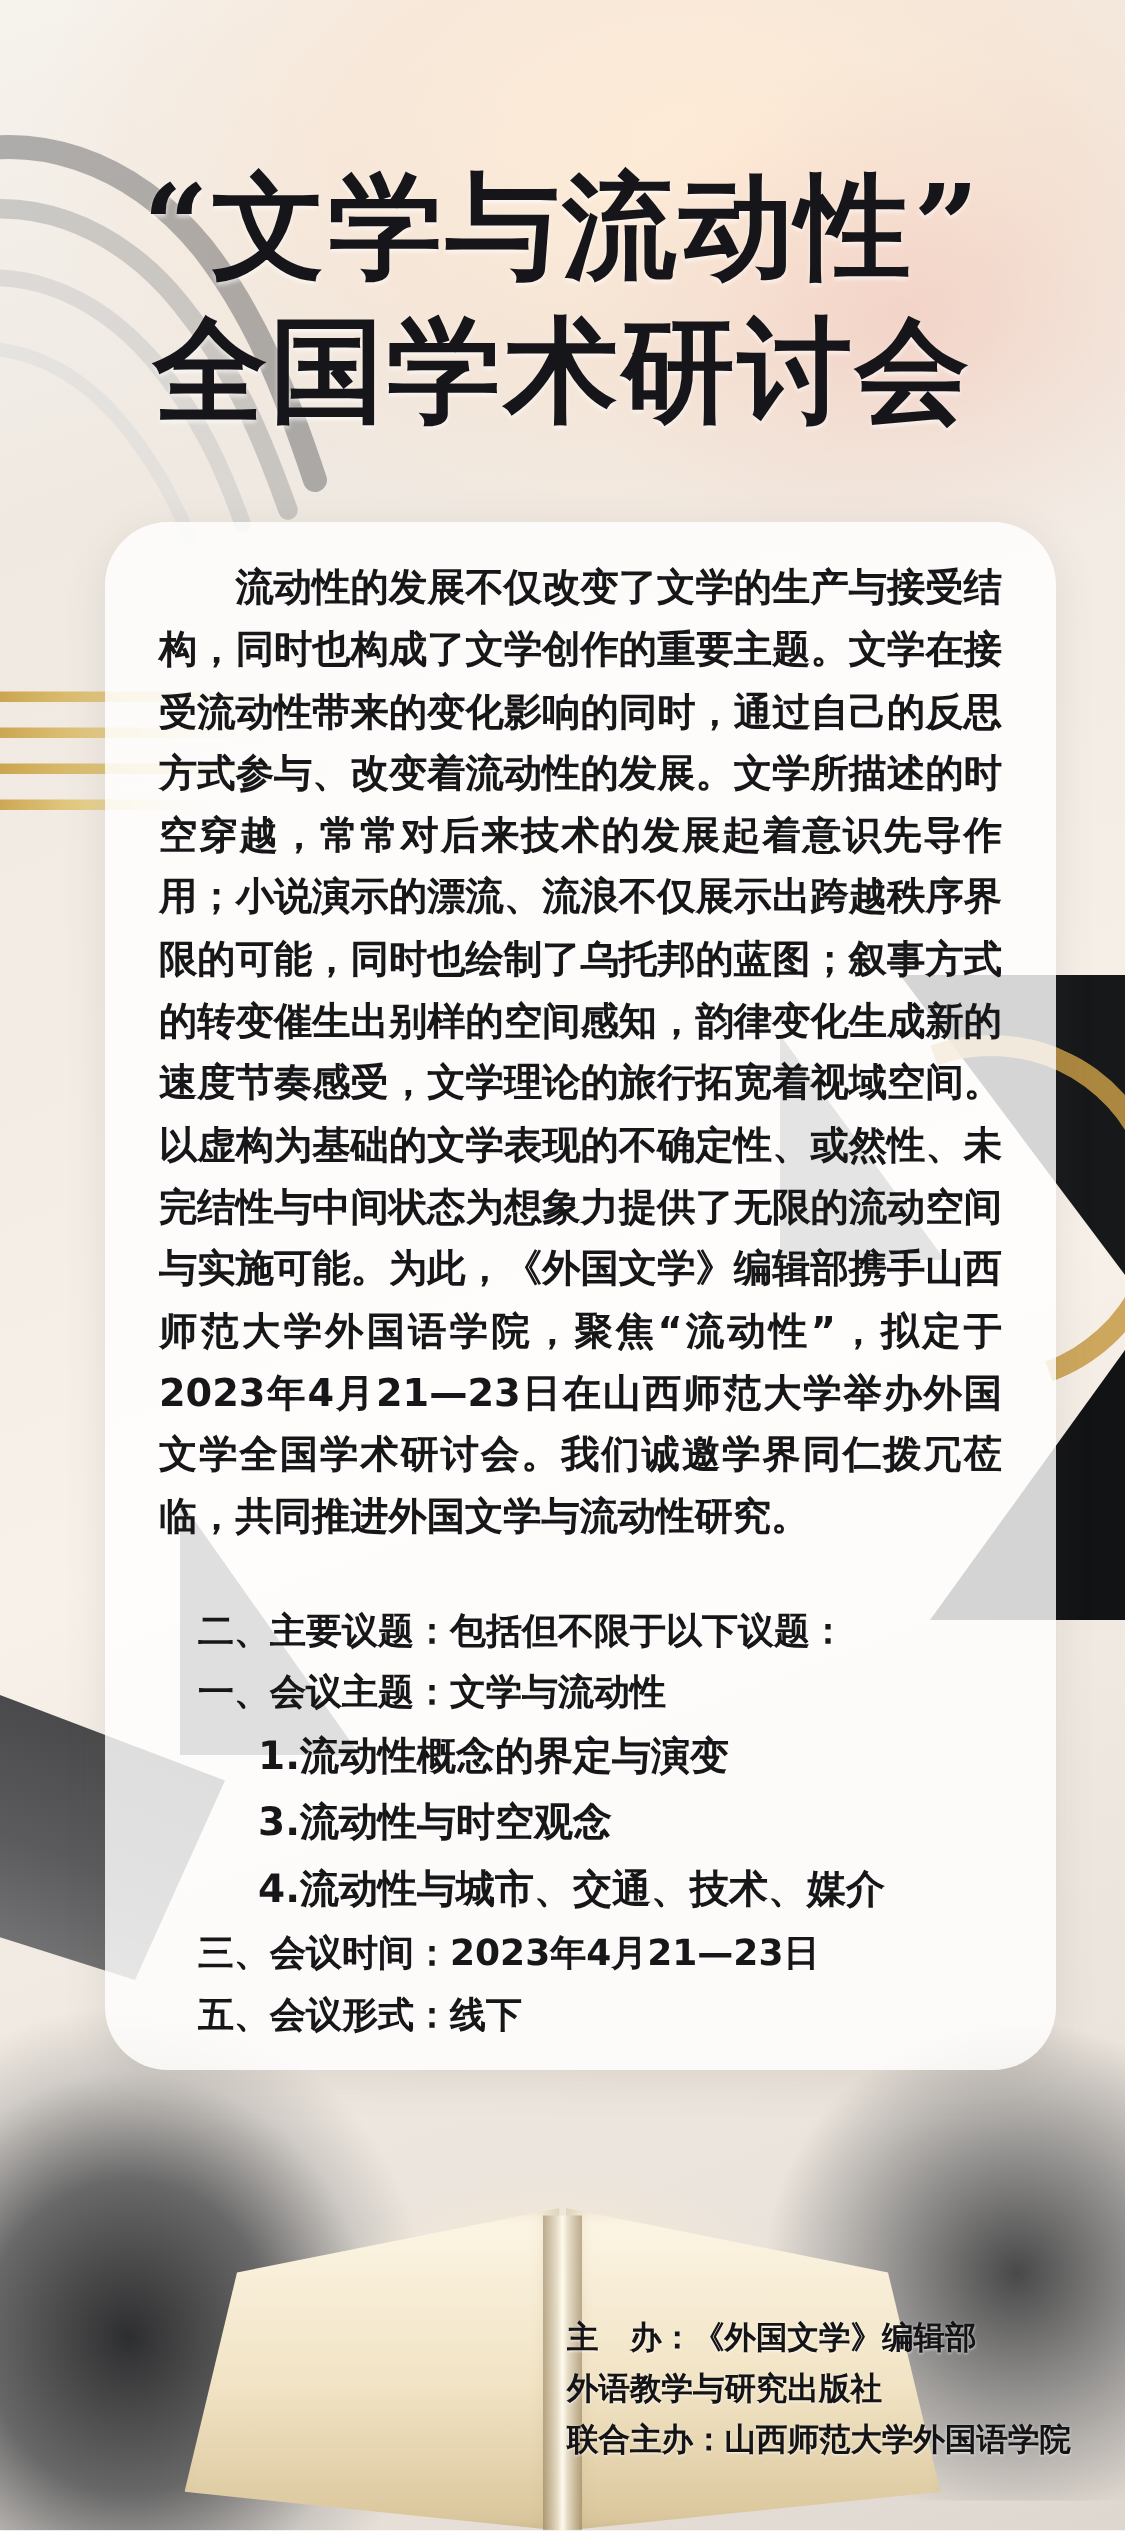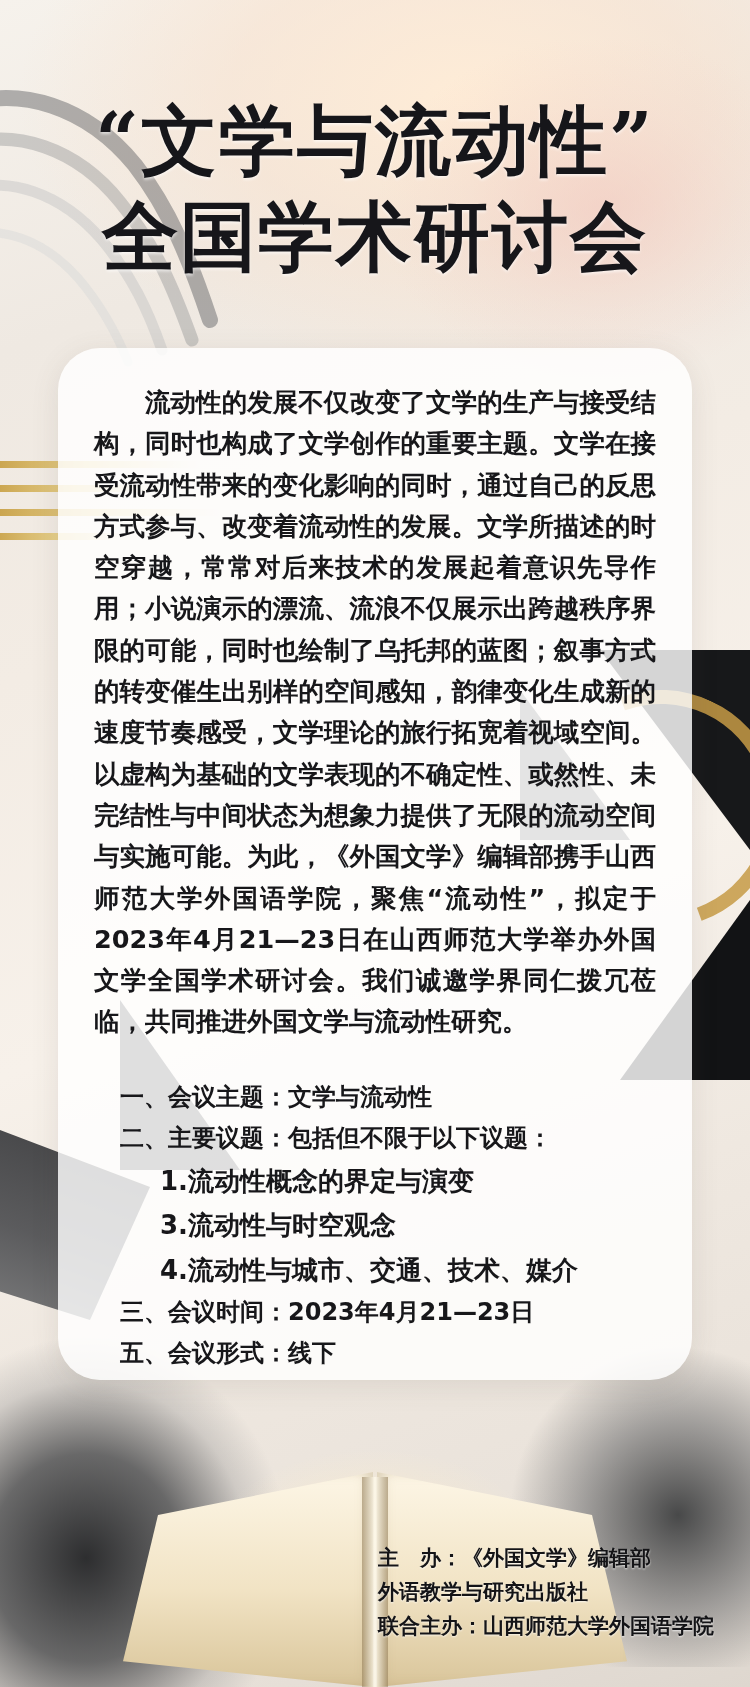--- a/index.html
+++ b/index.html
@@ -180,34 +180,34 @@
     pointer-events: none;
   }
   .title-line {
     font-family: "DejaVu Serif", "Liberation Serif", serif;
     font-weight: 700;
     color: #16161a;
     letter-spacing: 2px;
     line-height: 1.18;
     text-shadow: 0 2px 3px rgba(255,255,255,.6);
   }
-  .title-line-1 { font-size: 76px; }
+  .title-line-1 { font-size: 76px; margin-top: 10px; }
   .title-line-2 { font-size: 76px; margin-top: 6px; }
 
   
   .card {
     position: absolute;
-    left: 58px; top: 348px;
+    left: 70px; top: 348px;
     width: 634px;
     height: 1032px;
     border-radius: 42px;
     background: rgba(255,255,255,0.82);
     box-shadow: 0 6px 28px rgba(90,80,70,.12);
     box-sizing: border-box;
-    padding: 34px 36px 24px 36px;
+    padding: 24px 36px 24px 36px;
   }
   .intro {
     font-family: "DejaVu Sans", "Liberation Sans", sans-serif;
     font-size: 25.5px;
     line-height: 1.62;
     color: #17171a;
     text-align: justify;
     text-indent: 2em;
     font-weight: 600;
     margin: 0;
@@ -293,24 +293,24 @@
   <div class="title-block">
     <div class="title-line title-line-1">“文学与流动性”</div>
     <div class="title-line title-line-2">全国学术研讨会</div>
   </div>
 
   <div class="card">
     <p class="intro">流动性的发展不仅改变了文学的生产与接受结构，同时也构成了文学创作的重要主题。文学在接受流动性带来的变化影响的同时，通过自己的反思方式参与、改变着流动性的发展。文学所描述的时空穿越，常常对后来技术的发展起着意识先导作用；小说演示的漂流、流浪不仅展示出跨越秩序界限的可能，同时也绘制了乌托邦的蓝图；叙事方式的转变催生出别样的空间感知，韵律变化生成新的速度节奏感受，文学理论的旅行拓宽着视域空间。以虚构为基础的文学表现的不确定性、或然性、未完结性与中间状态为想象力提供了无限的流动空间与实施可能。为此，《外国文学》编辑部携手山西师范大学外国语学院，聚焦“流动性”，拟定于2023年4月21—23日在山西师范大学举办外国文学全国学术研讨会。我们诚邀学界同仁拨冗莅临，共同推进外国文学与流动性研究。</p>
 
     <div class="agenda">
       <div class="agenda-row">
-        <span>一、会议主题：</span><span class="val">文学与流动性</span>
+        <span>二、主要议题：</span><span class="val">包括但不限于以下议题：</span>
       </div>
       <div class="agenda-row">
-        <span>二、主要议题：</span><span class="val">包括但不限于以下议题：</span>
+        <span>一、会议主题：</span><span class="val">文学与流动性</span>
       </div>
 
       <div class="sub-row">1.流动性概念的界定与演变</div>
       <div class="sub-row">3.流动性与时空观念</div>
       <div class="sub-row">4.流动性与城市、交通、技术、媒介</div>
 
       <div class="agenda-row">
         <span>三、会议时间：</span><span class="val">2023年4月21—23日</span>
       </div>
       <div class="agenda-row">

